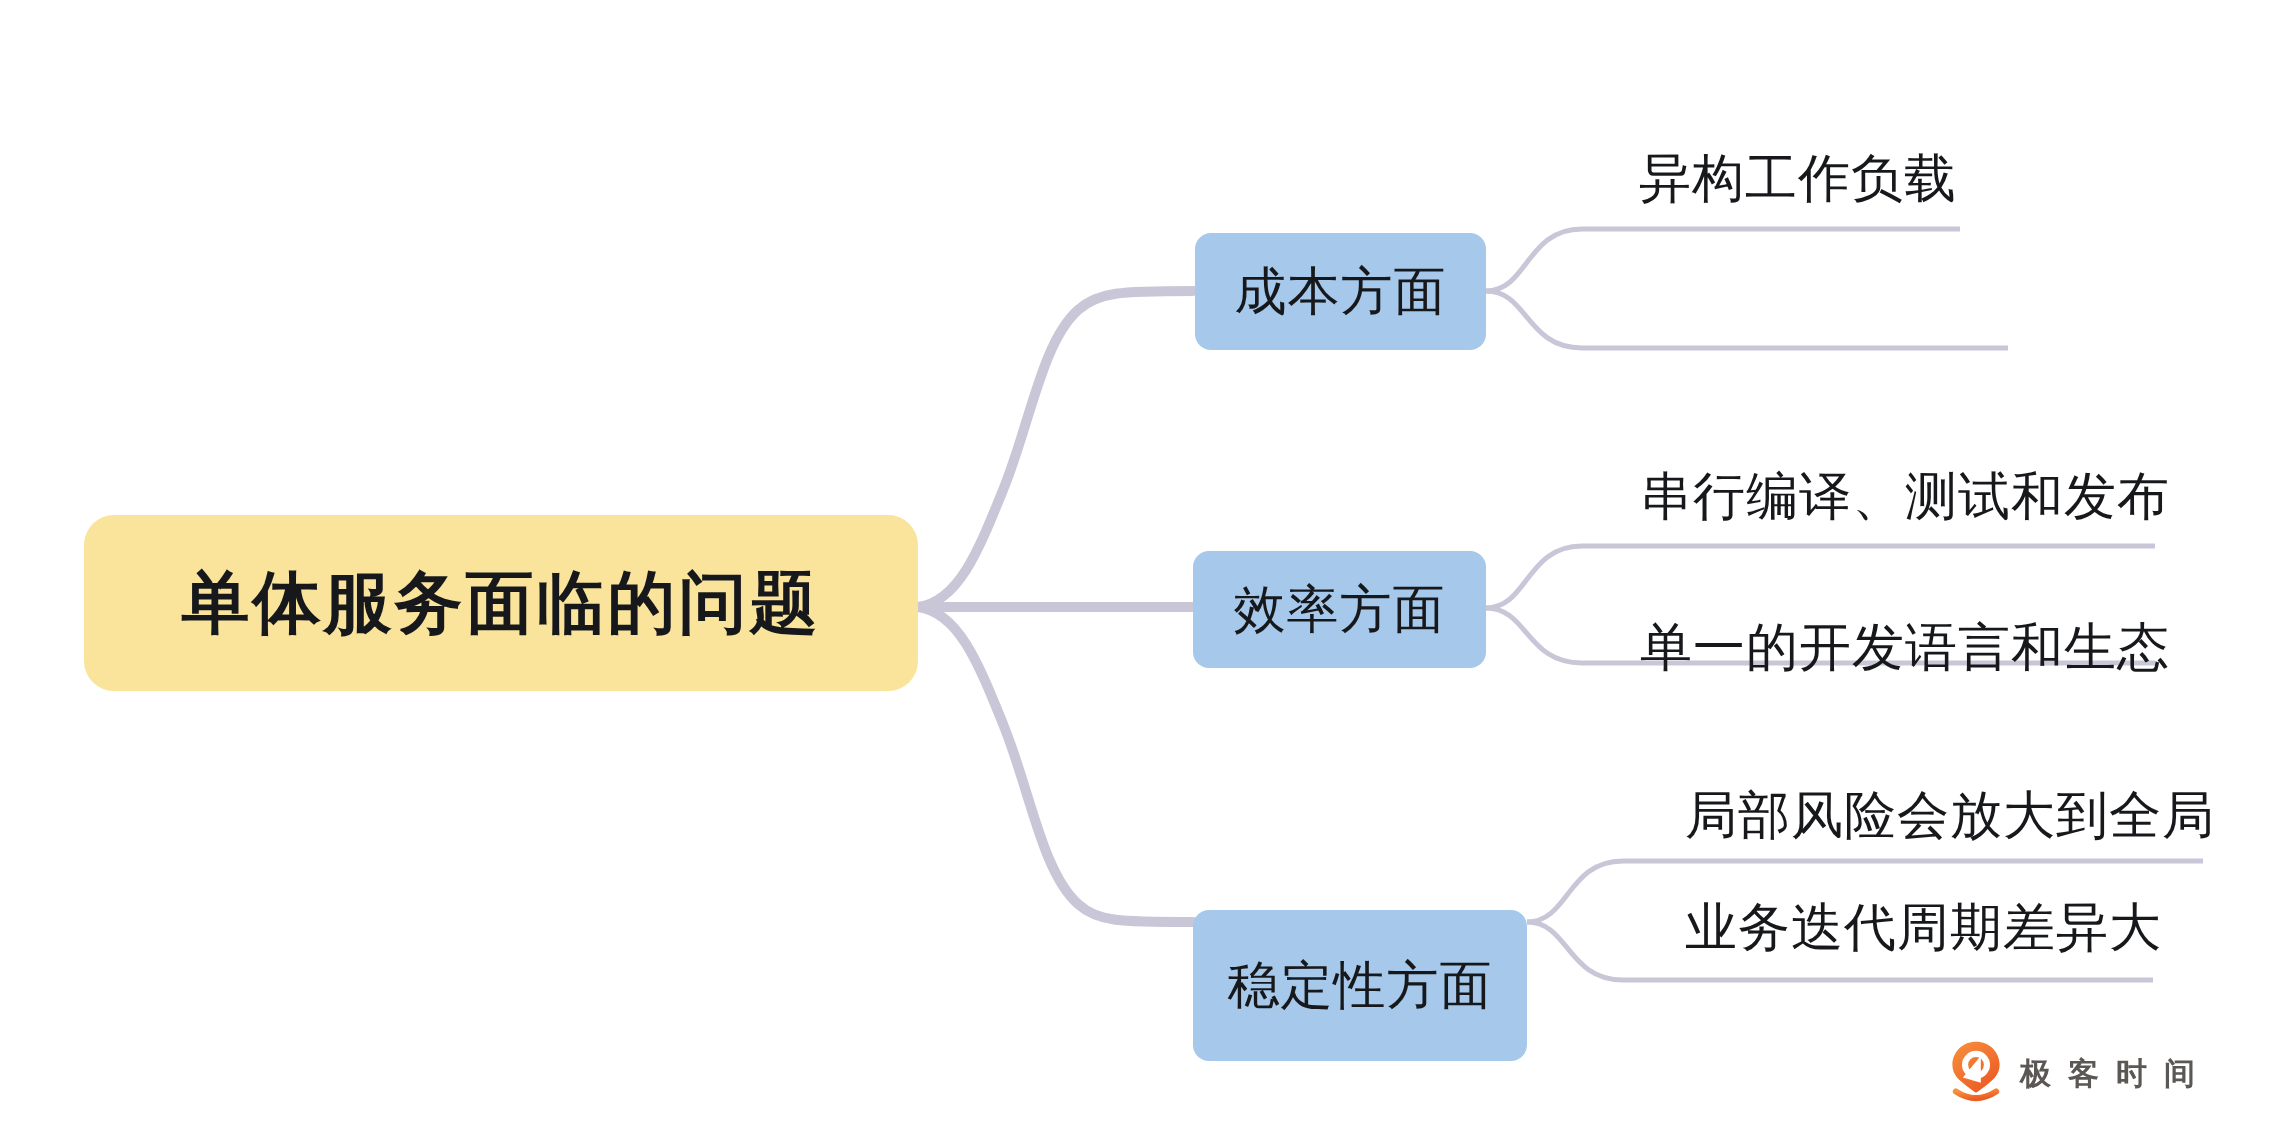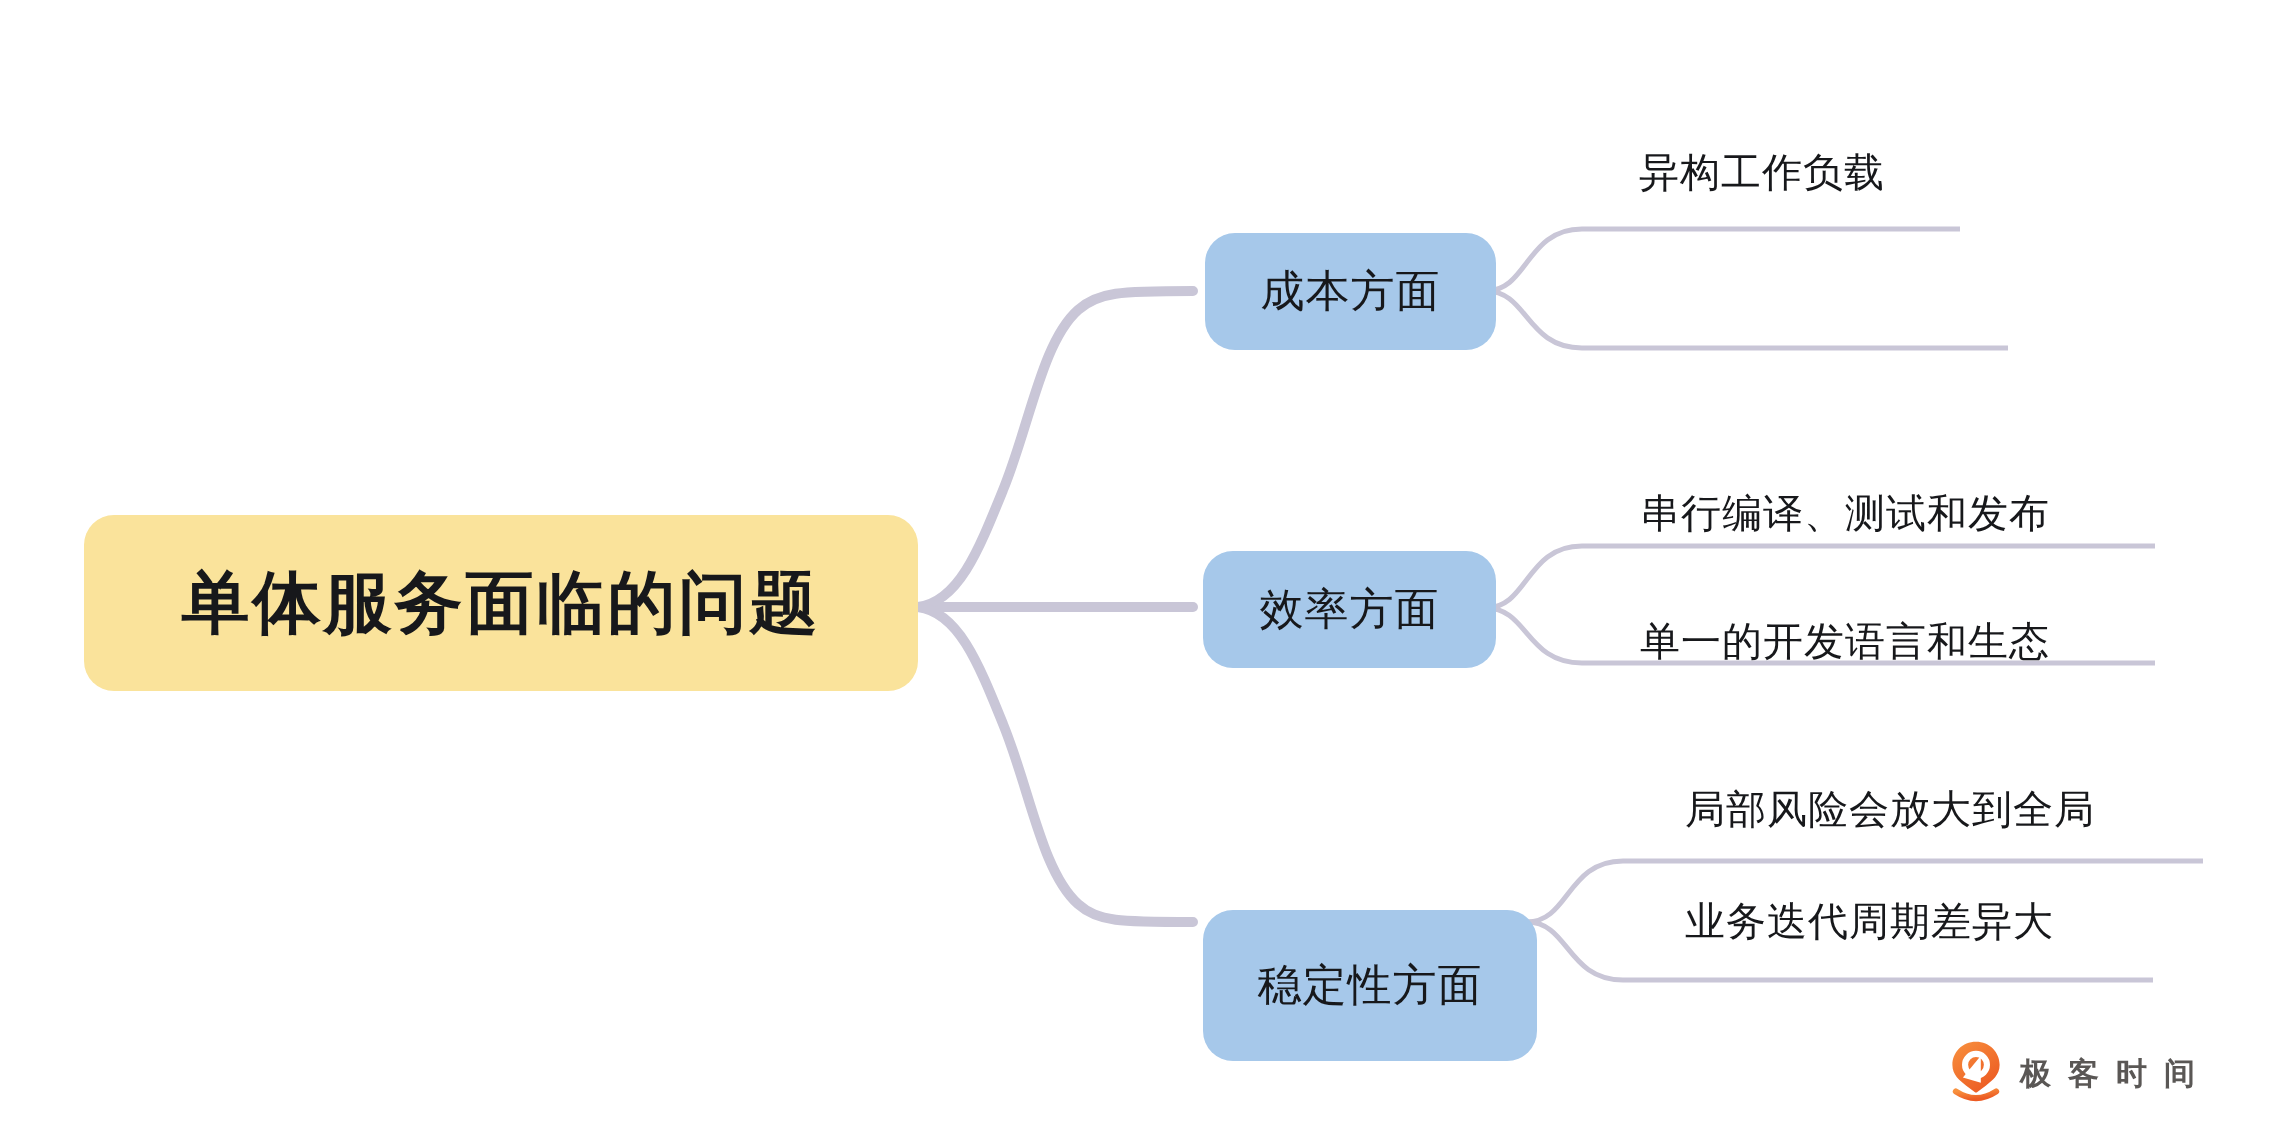--- a/index.html
+++ b/index.html
@@ -21,34 +21,34 @@
     white-space:nowrap;
   }
   .node-root{
     left:84px;top:515px;width:834px;height:176px;
     background:var(--root_fill,#fae39b);
     border-radius:30px;
     font-size:68px;font-weight:700;letter-spacing:3px;
   }
   .node-branch{
     background:var(--branch_fill,#a6c8ea);
-    border-radius:30px;
-    font-size:44px;font-weight:400;letter-spacing:1px;margin-left:10px;
+    border-radius:16px;
+    font-size:52px;font-weight:400;letter-spacing:1px;
   }
   .node-branch.b1{left:1195px;top:233px;width:291px;height:117px;}
   .node-branch.b2{left:1193px;top:551px;width:293px;height:117px;text-align:right;}
   .node-branch.b3{left:1193px;top:910px;width:334px;height:151px;}
   .leaf-label{
     position:absolute;
-    font-size:40px;line-height:1;letter-spacing:1px;
+    font-size:52px;line-height:1;letter-spacing:1px;
     white-space:nowrap;
   }
   .l1a{left:1639px;top:152px;}
   .l1b{left:1639px;top:274px;}
-  .l2a{left:1640px;top:470px;margin-top:23px;}
+  .l2a{left:1640px;top:470px;}
   .l2b{left:1640px;top:588px;margin-top:33px;}
   .l3a{left:1685px;top:789px;}
   .l3b{left:1685px;top:901px;}
   .logo{
     position:absolute;left:1948px;top:1038px;height:72px;
     display:flex;align-items:center;gap:16px;
   }
   .logo-icon{width:56px;height:70px;display:block;}
   .logo-icon .stop1{stop-color:var(--logo_orange_1,#f8913e);}
   .logo-icon .stop2{stop-color:var(--logo_orange_2,#ec5b23);}

